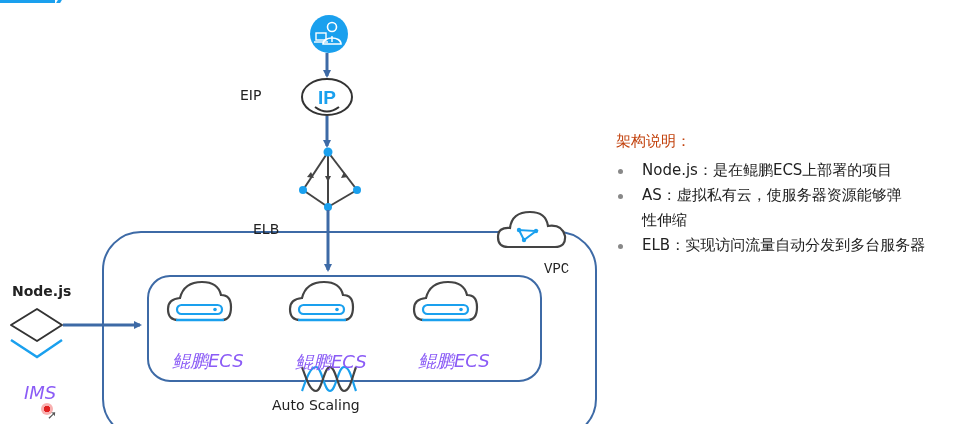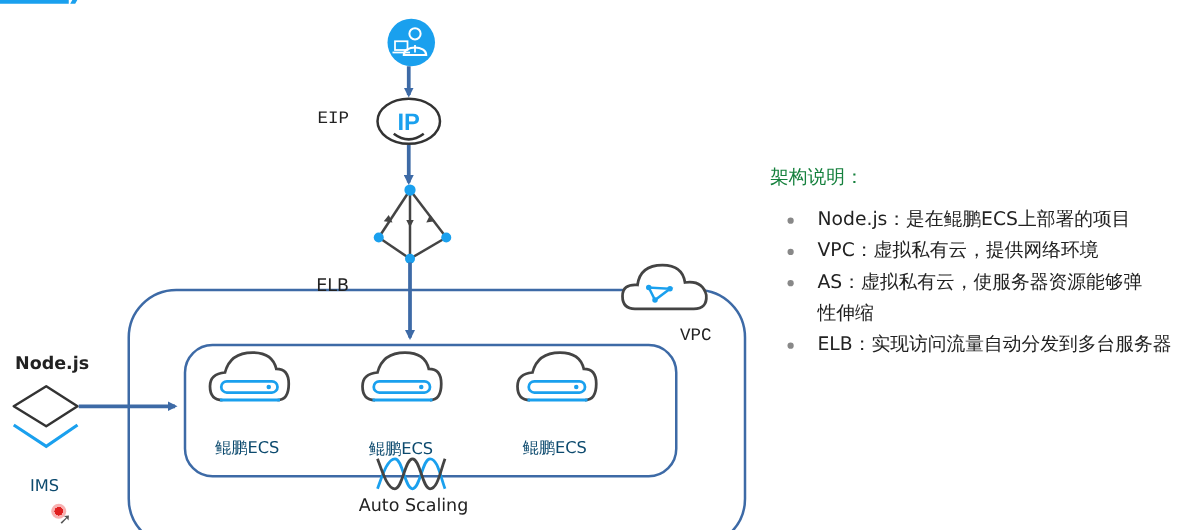--- a/index.html
+++ b/index.html
@@ -2,24 +2,24 @@
 <html><head>
   <meta charset="utf-8">
   <style>
     html, body { margin: 0; padding: 0; background: #ffffff; }
     body { width: 957px; height: 424px; position: relative; overflow: hidden;
            font-family: "DejaVu Sans", "Liberation Sans", sans-serif; color: #222; }
     .accent-bar { position: absolute; left: 0; top: 0; width: 55px; height: 3px; background: #1aa0ee; }
     .accent-tick { position: absolute; left: 57px; top: 0; width: 4px; height: 3px; background: #1aa0ee; transform: skewX(-30deg); }
     svg.diagram { position: absolute; left: 0; top: 0; }
     .lbl { position: absolute; font-size: 14px; color: #222; white-space: nowrap; }
-    .lbl-sm { position: absolute; font-size: 13px; color: #0c4a6e; white-space: nowrap; }
+    .lbl-sm { position: absolute; font-size: 18px; color: #8b5cf6; white-space: nowrap; font-style: italic; }
     .notes { position: absolute; left: 616px; top: 132px; width: 340px; }
-    .notes-title { font-size: 15px; color: #15803d; margin: 0 0 7px 0; }
-    .notes ul { list-style: none; margin: 12px; padding: 0; }
+    .notes-title { font-size: 15px; color: #c2410c; margin: 0 0 7px 0; }
+    .notes ul { list-style: none; margin: 0; padding: 0; }
     .notes li { position: relative; font-size: 15px; line-height: 25px; color: #222; padding-left: 26px; }
     .notes li .dot { position: absolute; left: 2px; top: 11px; width: 5px; height: 5px; border-radius: 50%; background: #888; }
     .cursor { position: absolute; left: 41px; top: 403px; width: 12px; height: 12px; border-radius: 50%;
               background: radial-gradient(circle, #e02020 0 40%, rgba(240,80,80,0.45) 41% 100%); }
     .cursor-arrow { position: absolute; left: 47px; top: 408px; font-size: 12px; color: #555; }
   </style>
 </head>
 <body>
 
 <div class="accent-bar"></div>
@@ -108,34 +108,33 @@
     <circle cx="15" cy="9.5" r="1.8" fill="#1aa0ee"></circle>
     <line x1="-24" y1="20" x2="24" y2="20" stroke="#1aa0ee" stroke-width="2.5"></line>
   </g>
 
   <g>
     <path d="M302,391 C306,380 310,367 316,367 C322,367 324,391 330,391 C336,391 338,367 344,367 C350,367 352,380 356,391" fill="none" stroke="#1aa0ee" stroke-width="2.2"></path>
     <path d="M302,367 C306,378 310,391 316,391 C322,391 324,367 330,367 C336,367 338,391 344,391 C350,391 352,378 356,367" fill="none" stroke="#444" stroke-width="2.2"></path>
   </g>
 </svg>
 
-<div class="lbl" style="left:254px; top:87px;font-family:Liberation Mono, monospace;">EIP</div>
+<div class="lbl" style="left:240px; top:87px;">EIP</div>
 <div class="lbl" style="left:253px; top:182px;margin-top:39px;">ELB</div>
 <div class="lbl" style="left:544px; top:261px;font-family:Liberation Mono, monospace;">VPC</div>
 <div class="lbl" style="left:12px; top:283px;font-weight:bold;">Node.js</div>
 <div class="lbl-sm" style="left:24px; top:382px;">IMS</div>
 <div class="lbl-sm" style="left:172px; top:349px;">鲲鹏ECS</div>
 <div class="lbl-sm" style="left:295px; top:350px;">鲲鹏ECS</div>
 <div class="lbl-sm" style="left:418px; top:349px;">鲲鹏ECS</div>
-<div class="lbl" style="left:287px; top:397px;">Auto Scaling</div>
+<div class="lbl" style="left:272px; top:397px;">Auto Scaling</div>
 
 <div class="notes">
   <div class="notes-title">架构说明：</div>
   <ul>
     <li><span class="dot"></span><span>Node.js：是在鲲鹏ECS上部署的项目</span></li>
-    <li><span class="dot"></span><span>VPC：虚拟私有云，提供网络环境</span></li>
     <li><span class="dot"></span><span>AS：虚拟私有云，使服务器资源能够弹</span><br><span>性伸缩</span></li>
     <li><span class="dot"></span><span>ELB：实现访问流量自动分发到多台服务器</span></li>
   </ul>
 </div>
 
 <div class="cursor"></div>
 <div class="cursor-arrow">➚</div>
 
 </body></html>

